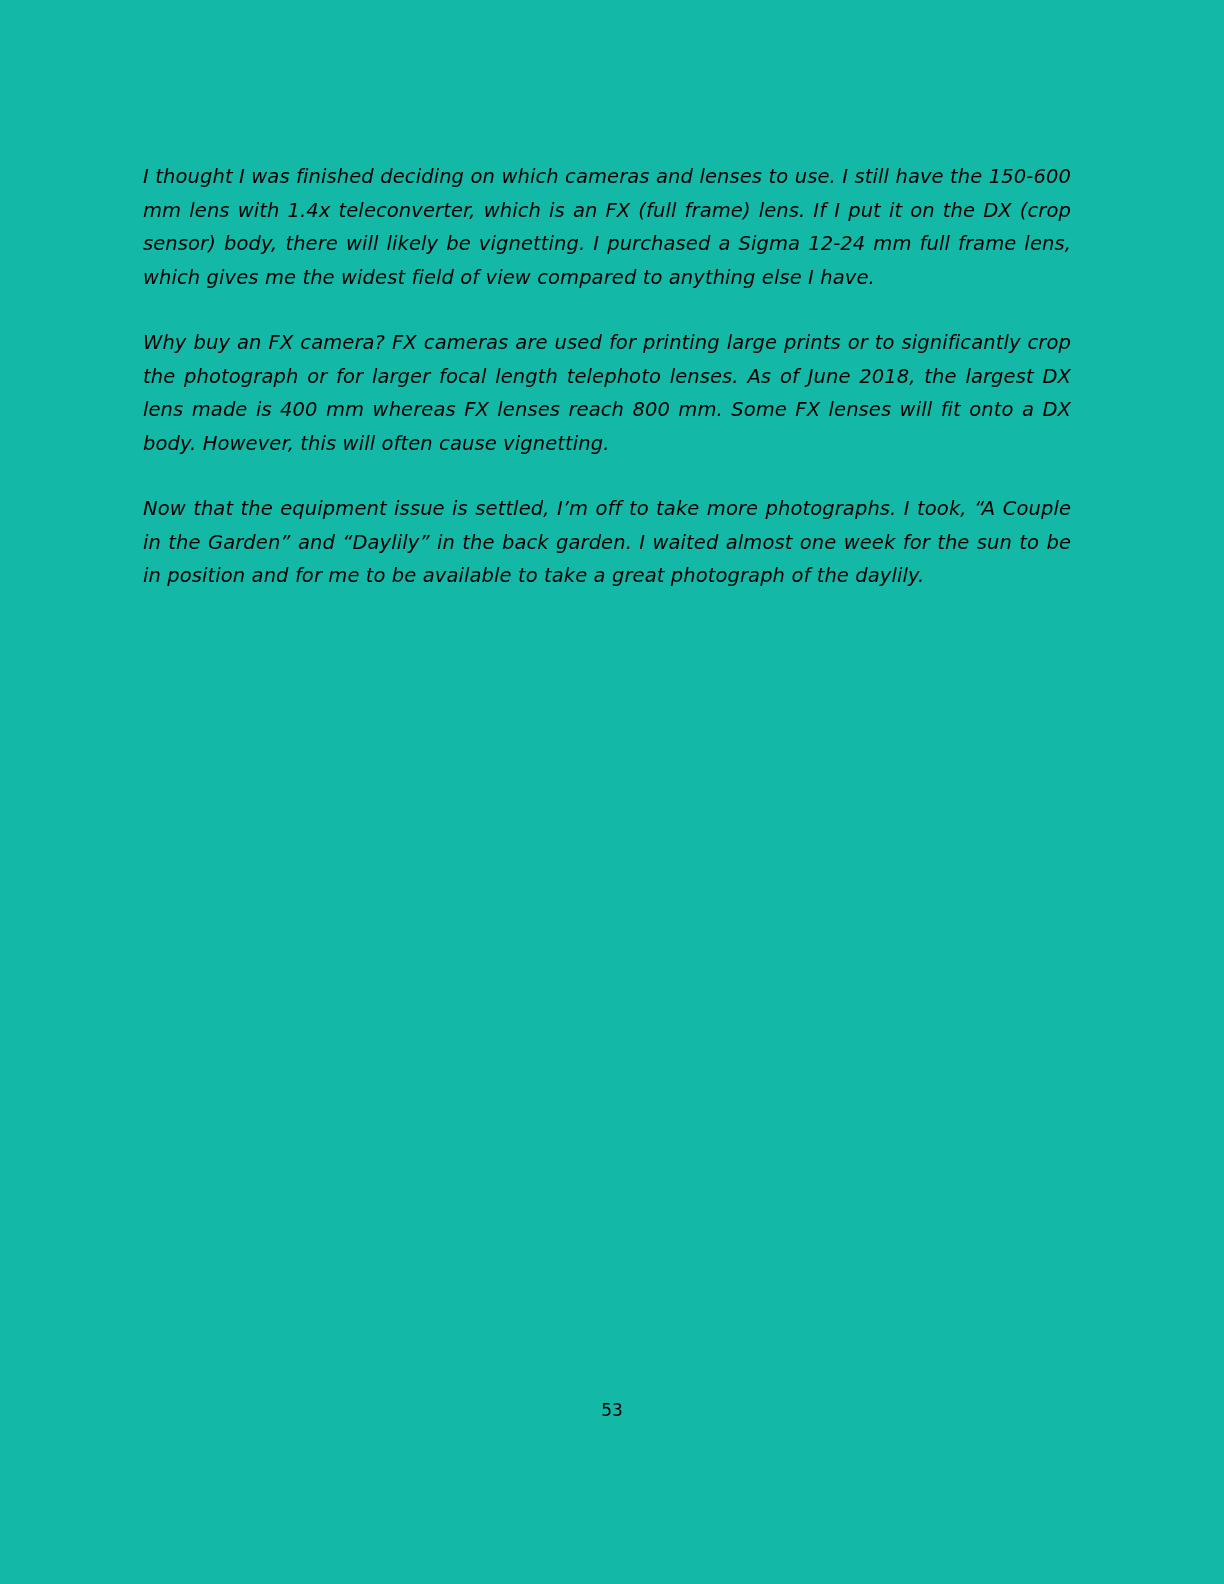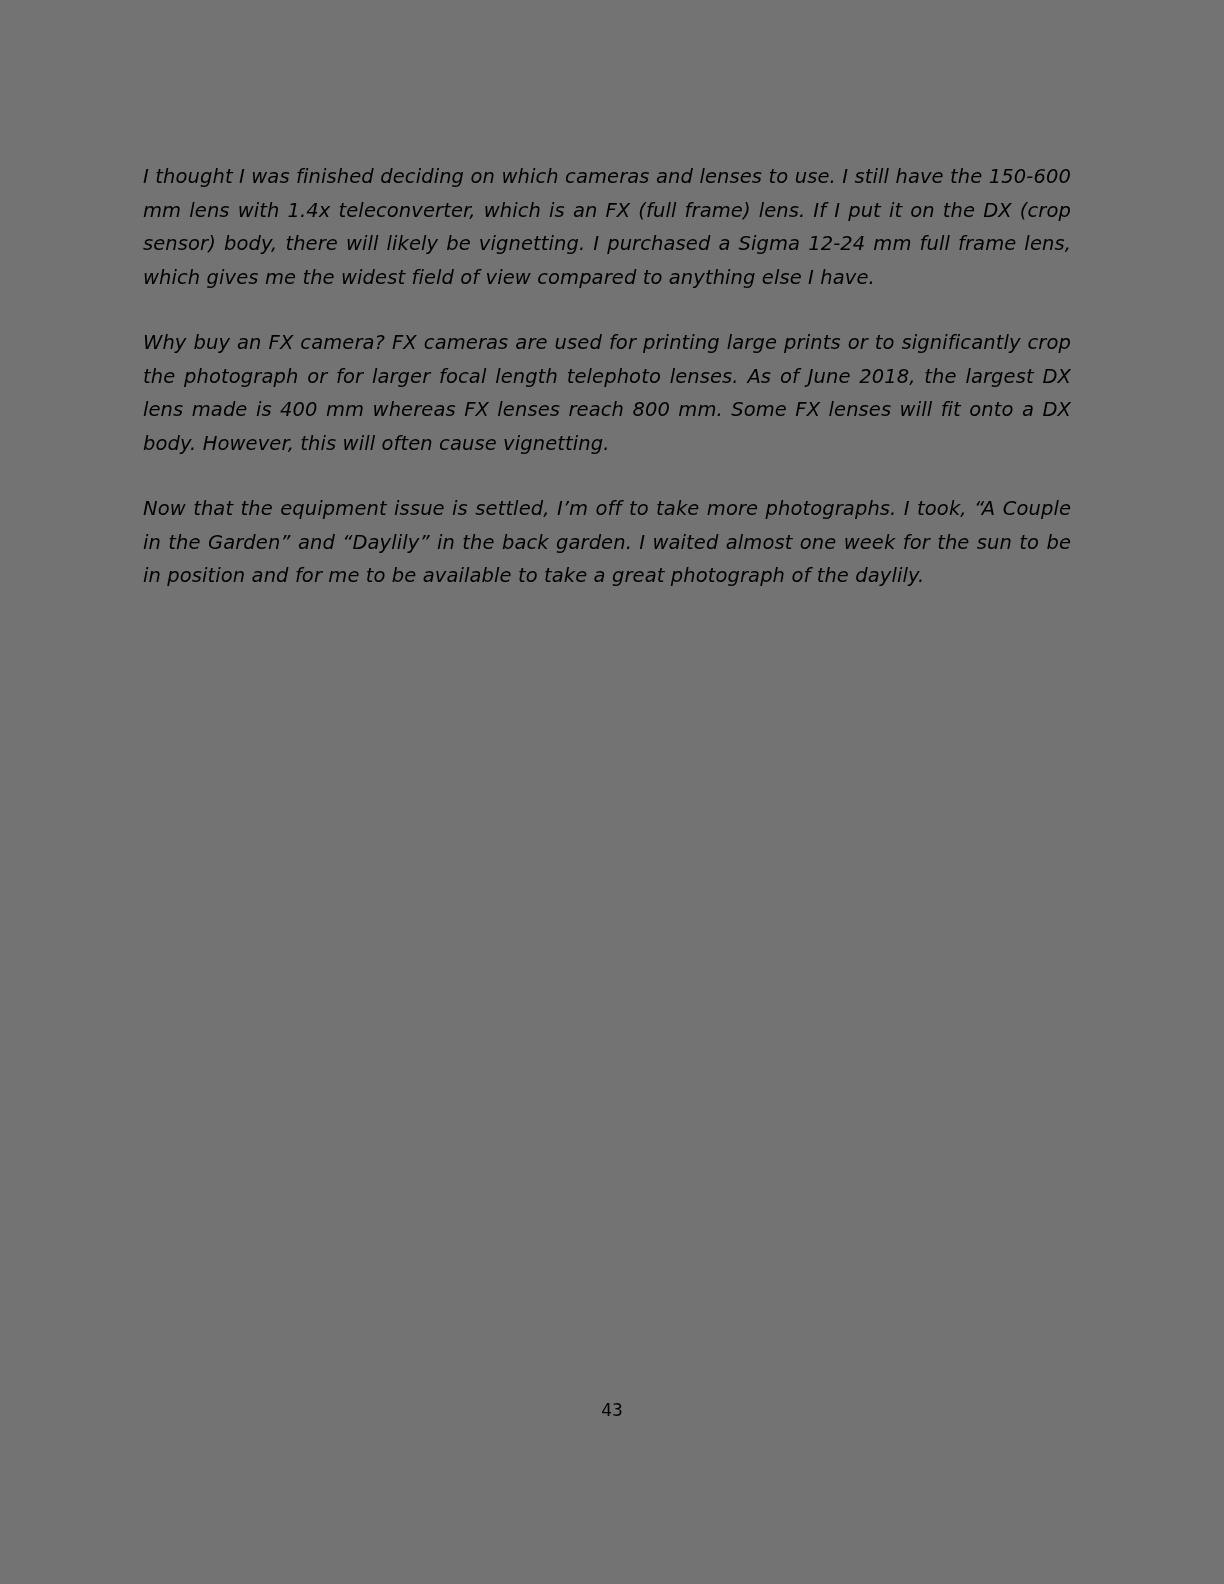--- a/index.html
+++ b/index.html
@@ -13,21 +13,21 @@
     position: relative;
     font-family: "DejaVu Sans", sans-serif;
     color: #000000;
   }
   .page {
     position: absolute;
     top: 0;
     left: 0;
     width: 1224px;
     height: 1584px;
-    background: #737373;
+    background: #14b8a6;
   }
   .content {
     position: absolute;
     left: 143px;
     top: 160px;
     width: 928px;
   }
   .para {
     font-family: "DejaVu Sans", sans-serif;
     font-style: italic;
@@ -58,15 +58,15 @@
 <body>
 
 <div class="page">
 
   <div class="content">
     <p class="para">I thought I was finished deciding on which cameras and lenses to use. I still have the 150-600 mm lens with 1.4x teleconverter, which is an FX (full frame) lens. If I put it on the DX (crop sensor) body, there will likely be vignetting. I purchased a Sigma 12-24 mm full frame lens, which gives me the widest field of view compared to anything else I have.</p>
     <p class="para">Why buy an FX camera? FX cameras are used for printing large prints or to significantly crop the photograph or for larger focal length telephoto lenses. As of June 2018, the largest DX lens made is 400 mm whereas FX lenses reach 800 mm. Some FX lenses will fit onto a DX body. However, this will often cause vignetting.</p>
     <p class="para">Now that the equipment issue is settled, I’m off to take more photographs. I took, “A Couple in the Garden” and “Daylily” in the back garden. I waited almost one week for the sun to be in position and for me to be available to take a great photograph of the daylily.</p>
   </div>
 
-  <div class="page-number">43</div>
+  <div class="page-number">53</div>
 
 </div>
 
 </body></html>

